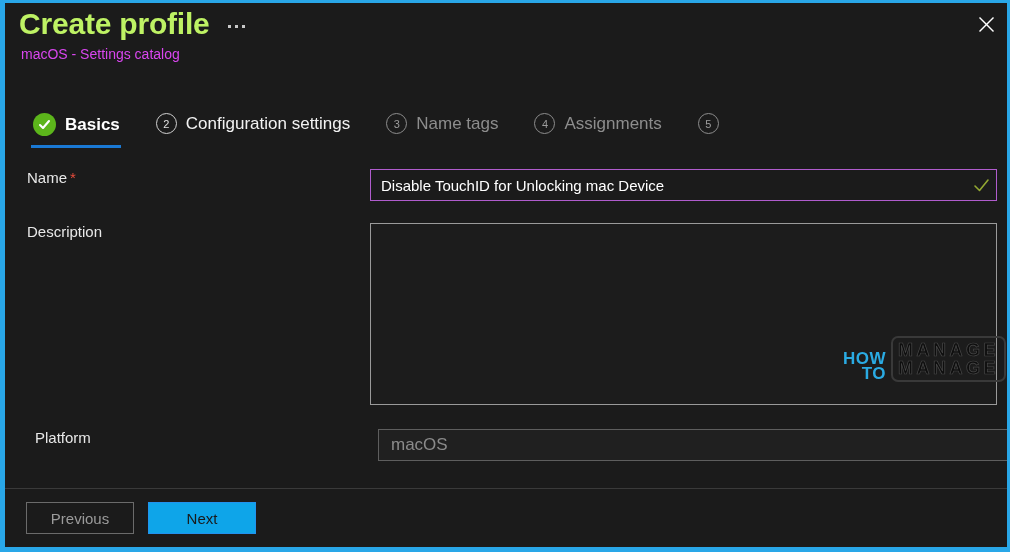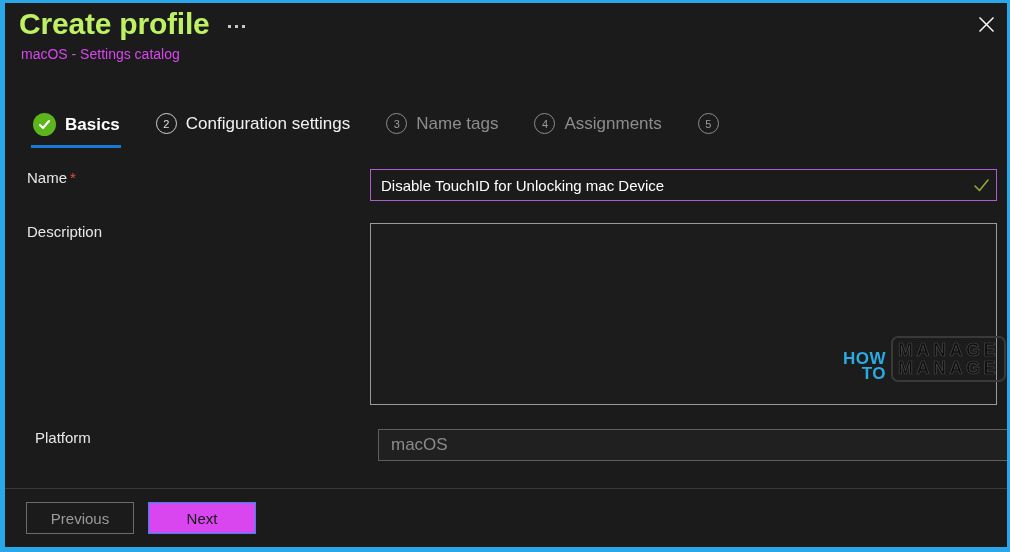--- a/index.html
+++ b/index.html
@@ -282,21 +282,21 @@
     justify-content: center;
     cursor: pointer;
     border: 1px solid transparent;
   }
   .btn-prev {
     background: #1b1b1b;
     border-color: #6b6b6b;
     color: #9b9b9b;
   }
   .btn-next {
-    background: #d946ef;
+    background: #0ea5e9;
     color: #1a1a1a;
     border-color: #2292ee;
   }
 </style>
 </head>
 <body>
 
 <div class="window">
 
   <div class="header">

